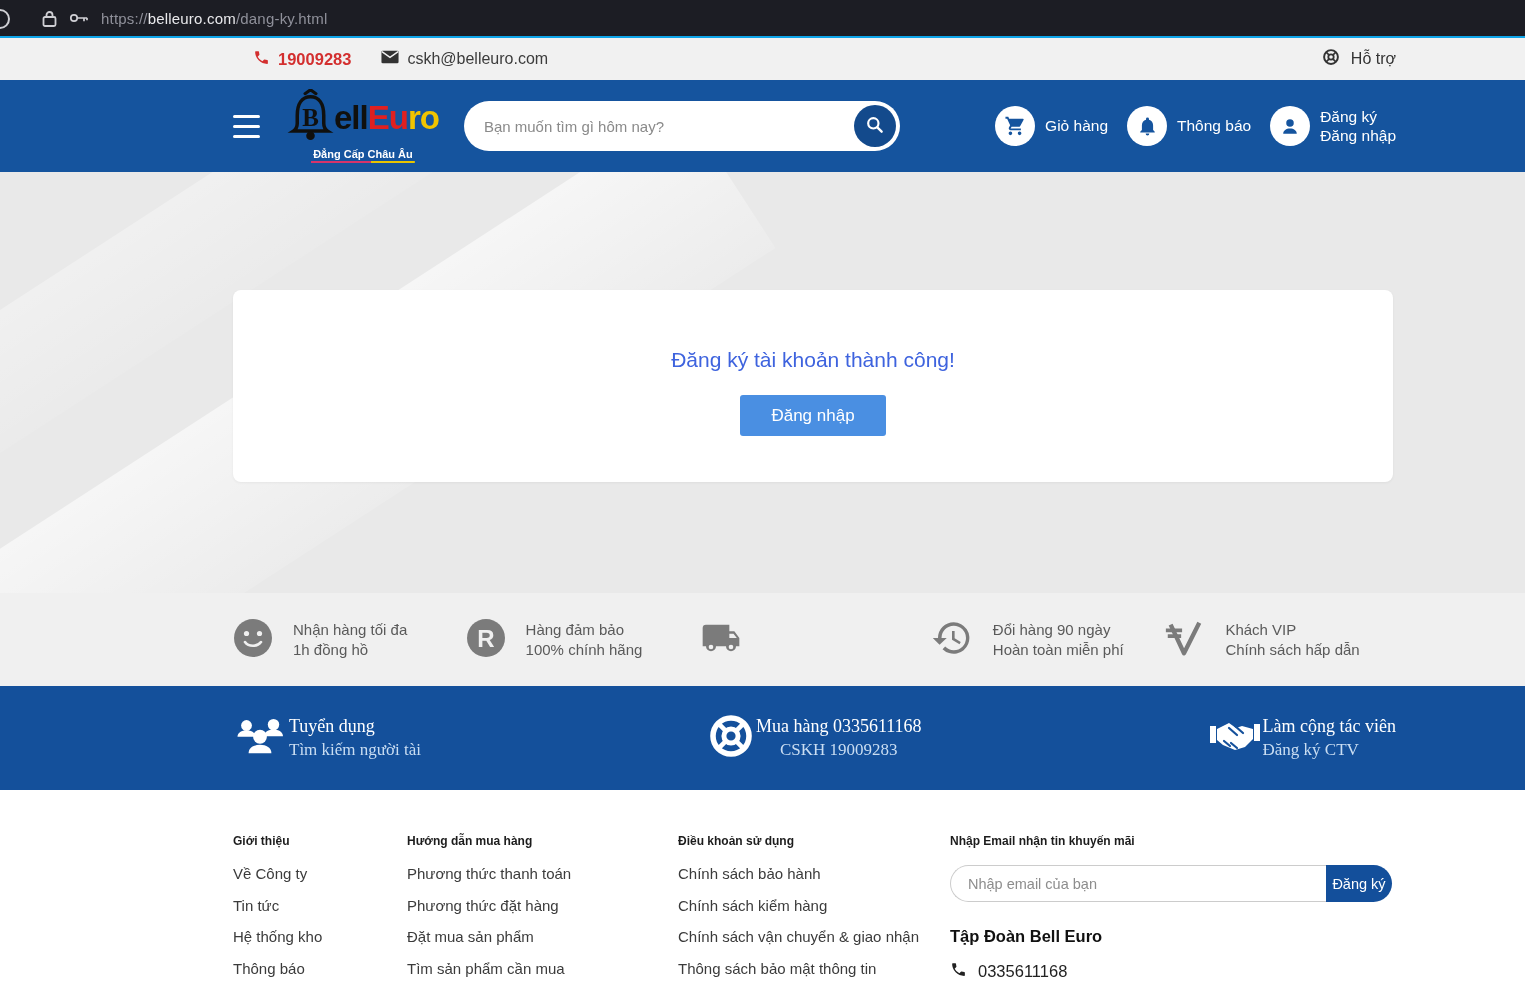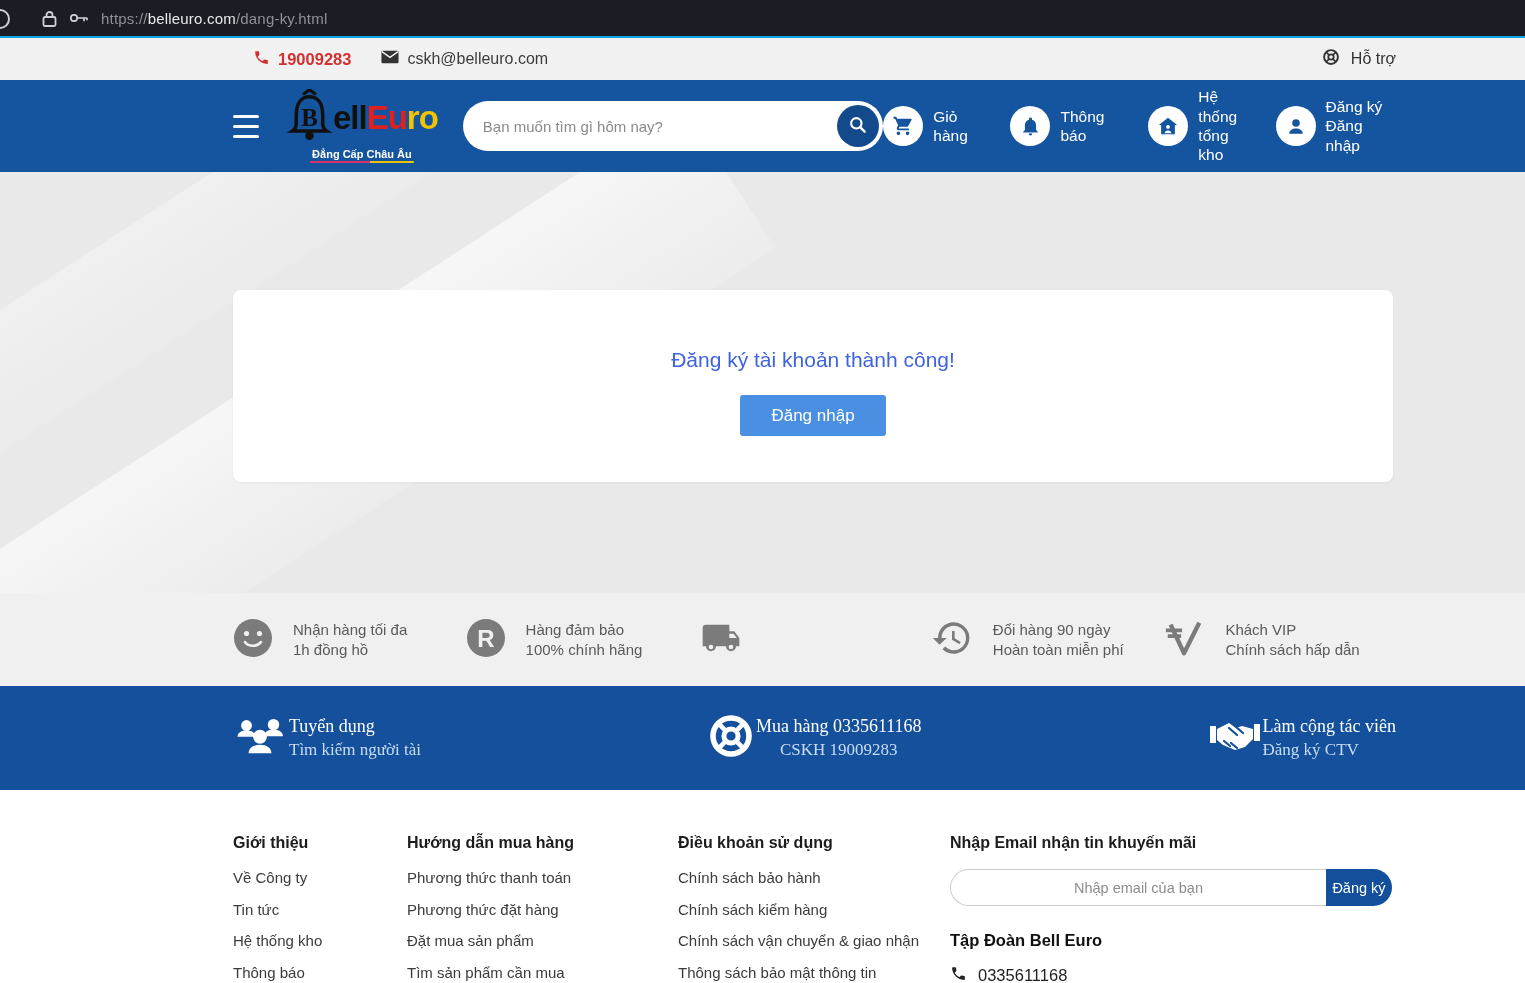--- a/index.html
+++ b/index.html
@@ -80,27 +80,27 @@
   
   .band { height:104px; background:#14509b; }
   .band .container { display:flex; align-items:center; justify-content:space-between; }
   .band-item { display:flex; align-items:center; gap:2px; cursor:pointer;font-family:Liberation Serif, serif; }
   .band-l1 { color:#fff; font-size:18px; line-height:1.35; }
   .band-l2 { color:#c9ddf2; font-size:17px; line-height:1.35; }
 
   
   .footer { background:#fff; height:193px; padding-top:44px; }
   .footer .container { display:grid; grid-template-columns:174px 271px 272px 1fr; }
-  .f-title { font-size:16px; font-weight:bold; color:#1c1c1c; margin-bottom:17px; }
+  .f-title { font-size:12px; font-weight:bold; color:#1c1c1c; margin-bottom:17px; }
   .f-link { display:block; font-size:15px; color:#3b3b3b; margin-bottom:14.5px;
     text-decoration:none; cursor:pointer; }
   .news-form { display:flex; height:37px; margin-top:4px; width:442px; }
   .news-form input { flex:1; border:1px solid #ccc; border-right:none;
     border-radius:19px 0 0 19px; padding:0 17px; font-size:14.5px; color:#333;
-    outline:none; font-family:"Liberation Sans", sans-serif;text-align:center; }
+    outline:none; font-family:"Liberation Sans", sans-serif; }
   .news-form input::placeholder { color:#8d8d8d; }
   .news-btn { width:66px; background:#134f9b; color:#fff; border:none;
     border-radius:0 19px 19px 0; font-size:14.5px; cursor:pointer;
     font-family:"Liberation Sans", sans-serif; }
   .company-name { margin-top:25px; font-size:16.5px; font-weight:bold; color:#111; }
   .company-phone { margin-top:15px; display:flex; align-items:center; gap:11px;
     font-size:16.5px; color:#222; }
 </style>
 </head>
 <body>
@@ -204,30 +204,20 @@
         <span class="hnav-circle">
           <svg width="21" height="21" viewBox="0 0 24 24">
               <path fill="#15549e" d="M12 22.2a2.1 2.1 0 002.1-2.1h-4.2a2.1 2.1 0 002.1 2.1zm6.4-6.2v-5.2c0-3.2-1.7-5.9-4.7-6.6v-.7a1.7 1.7 0 00-3.4 0v.7c-3 .7-4.7 3.4-4.7 6.6V16l-1.9 1.9v1h16.6v-1z"></path>
             </svg>
         </span>
         <span class="hnav-label">Thông báo</span>
       </div>
       <div class="hnav-item">
         <span class="hnav-circle">
           <svg width="22" height="22" viewBox="0 0 24 24">
-              <path fill="#15549e" d="M12 3l10 8h-2.5v10h-15V11H2z"></path>
-              <circle cx="12" cy="13" r="2.1" fill="#fff"></circle>
-              <path d="M8.4 20c0-2 1.6-3.2 3.6-3.2s3.6 1.2 3.6 3.2z" fill="#fff"></path>
-            </svg>
-        </span>
-        <span class="hnav-label"><span>Hệ thống</span><br><span>tổng kho</span></span>
-      </div>
-      <div class="hnav-item">
-        <span class="hnav-circle">
-          <svg width="22" height="22" viewBox="0 0 24 24">
               <path fill="#15549e" d="M12 4.5a4.1 4.1 0 110 8.2 4.1 4.1 0 010-8.2zM4.6 20.5c0-3.7 3.3-5.8 7.4-5.8s7.4 2.1 7.4 5.8z"></path>
             </svg>
         </span>
         <span class="hnav-label"><span>Đăng ký</span><br><span>Đăng nhập</span></span>
       </div>
     </div>
   </div>
 </div>
 
 <div class="hero">

